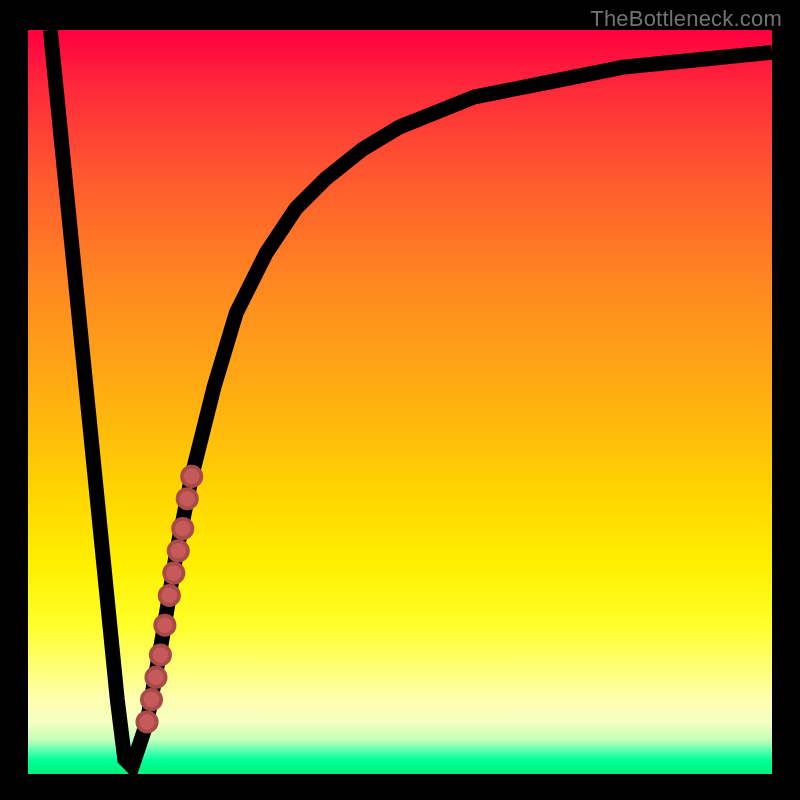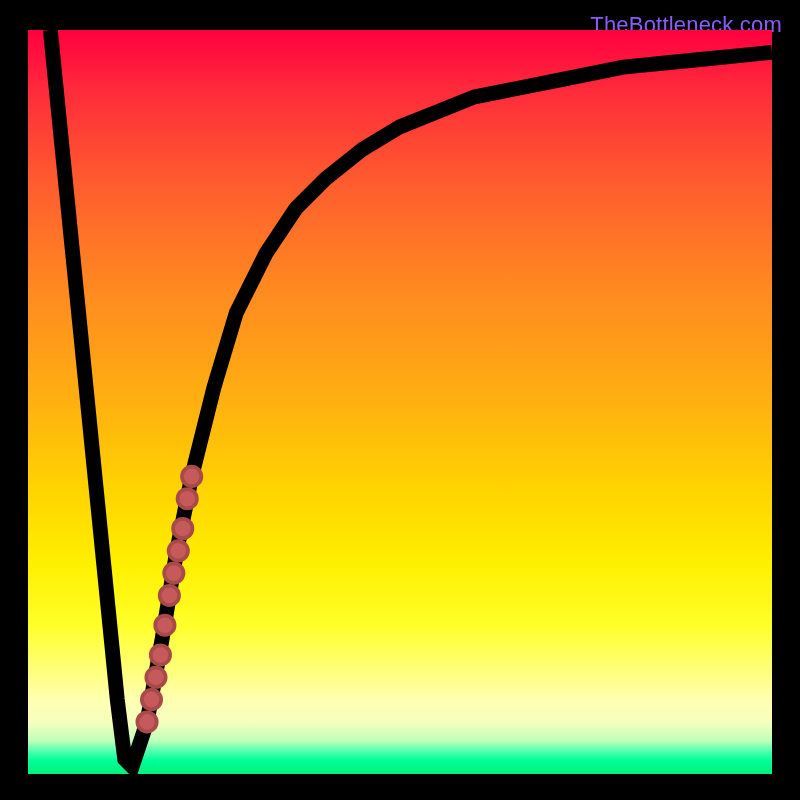--- a/index.html
+++ b/index.html
@@ -5,23 +5,23 @@
   * { margin: 0; padding: 0; box-sizing: border-box; }
   body {
     width: 800px;
     height: 800px;
     background: #000;
     font-family: Arial, Helvetica, sans-serif;
     position: relative;
   }
   .attribution {
     position: absolute;
-    top: 12px;
+    top: 6px;
     right: 18px;
-    color: #8b5cf6;
+    color: #737373;
     font-size: 22px;
     font-weight: 400;
     letter-spacing: 0.2px;
   }
   .plot-frame {
     position: absolute;
     left: 28px;
     top: 30px;
     width: 744px;
     height: 744px;

